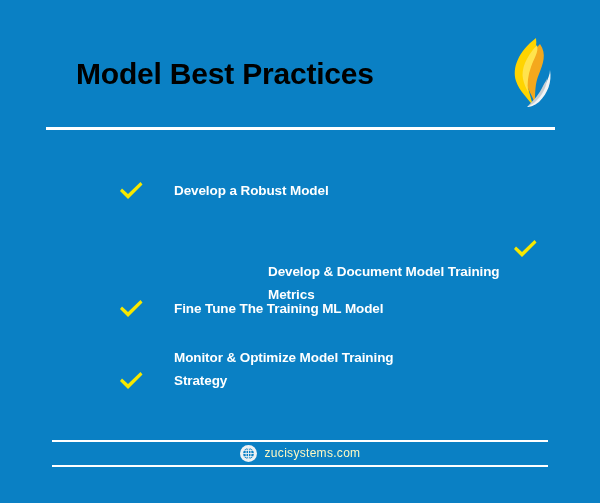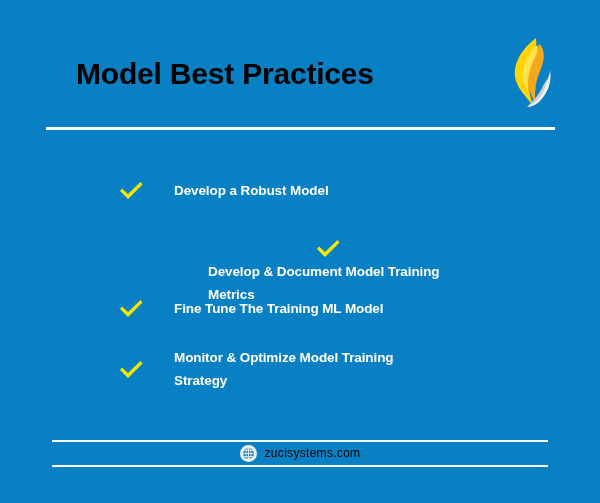--- a/index.html
+++ b/index.html
@@ -66,21 +66,21 @@
     position: absolute;
     left: 0;
     top: 168px;
     width: 600px;
   }
   .list-item {
     position: absolute;
     left: 118px;
     width: 420px;
     display: flex;
-    align-items: center;
+    align-items: flex-end;
   }
   .list-item.i0 { top: 10px; }
   .list-item.i1 { top: 68px; flex-direction: column; }
   .list-item.i2 { top: 128px; }
   .list-item.i3 { top: 178px; }
 
   .check {
     flex: 0 0 auto;
     width: 26px;
     height: 22px;
@@ -128,21 +128,21 @@
   }
   .globe {
     width: 17px;
     height: 17px;
     flex: 0 0 auto;
   }
   .globe svg { display: block; width: 100%; height: 100%; }
   .site {
     margin-left: 8px;
     font-size: 12px;
-    color: #000000;
+    color: #fef9c3;
     letter-spacing: 0.3px;
     white-space: nowrap;
   }
 </style>
 </head>
 <body>
 
 <div class="slide">
 
   <div class="header">

